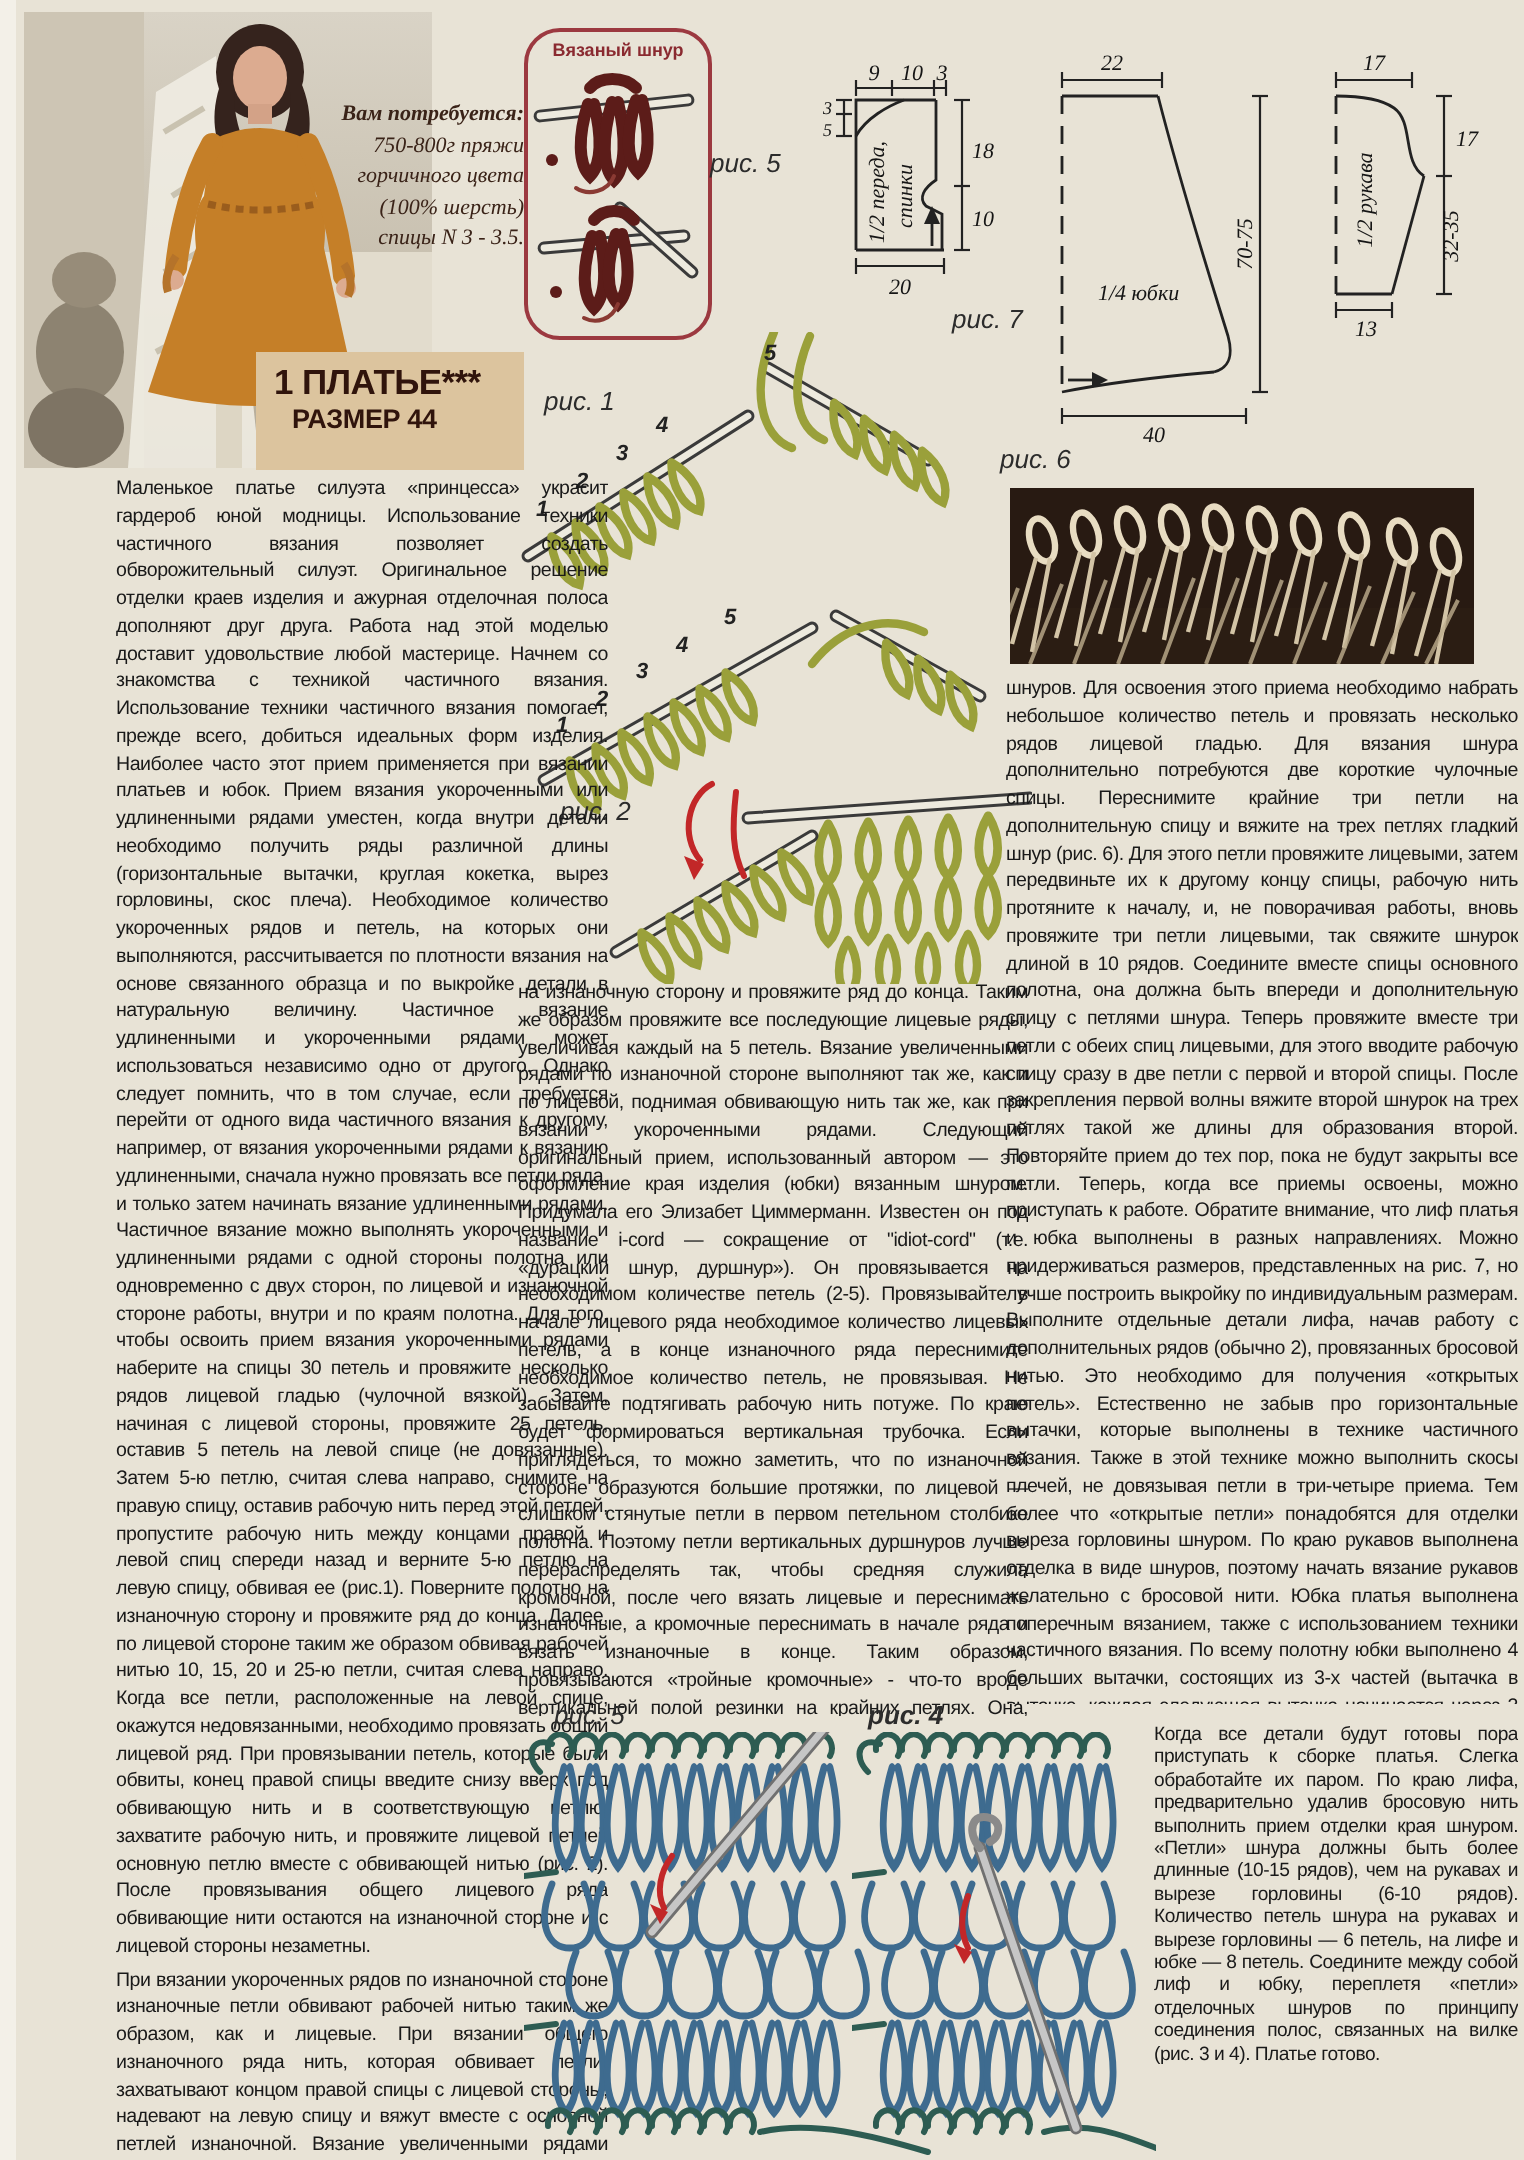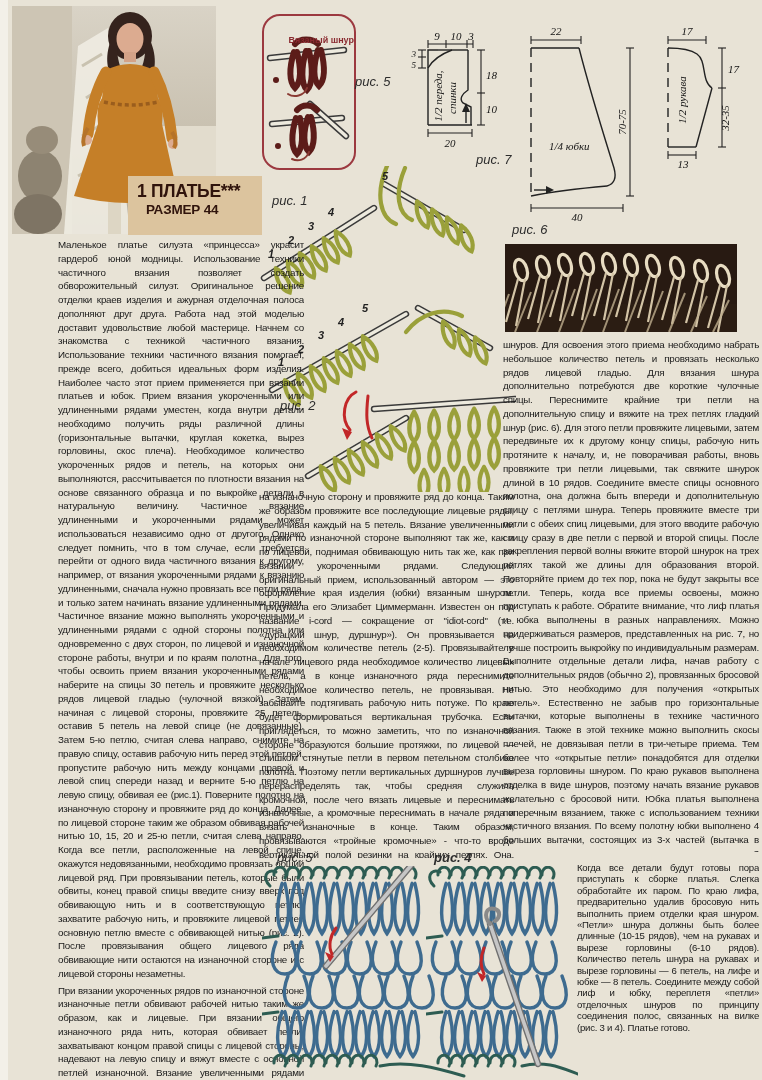--- a/index.html
+++ b/index.html
@@ -12,22 +12,22 @@
   .col p{margin:0 0 3px 0;font-size:9.8px;line-height:13.75px;letter-spacing:-0.25px;}
   .col3b p{font-size:9.6px;line-height:11.4px;}
   
   .supplies{position:absolute;left:126px;top:50px;width:136px;text-align:right;
             font-family:"Liberation Serif",serif;font-style:italic;color:#3a2318;
             font-size:11px;line-height:15.5px;}
   .supplies .st{font-weight:bold;}
   
   .cordbox{position:absolute;left:262px;top:14px;width:90px;height:152px;
            border:2px solid #9c3940;border-radius:18px;}
-  .cordlabel{position:absolute;left:0;right:0;top:4px;text-align:right;
-             color:#8a2a30;font-size:9px;font-weight:bold;letter-spacing:0px;margin-top:15px;}
+  .cordlabel{position:absolute;left:0;right:0;top:4px;text-align:center;
+             color:#8a2a30;font-size:9px;font-weight:bold;letter-spacing:0px;}
   
   .figlbl{position:absolute;font-style:italic;font-size:13px;color:#2c2c2c;
           font-family:"Liberation Sans",sans-serif;}
   
   .band{position:absolute;left:128px;top:176px;width:134px;height:59px;background:#dcc49e;}
   .t1{position:absolute;left:137px;top:181px;font-size:17.5px;font-weight:bold;
       letter-spacing:-0.3px;color:#30140c;}
   .t2{position:absolute;left:146px;top:202px;font-size:13.5px;font-weight:bold;
       letter-spacing:-0.2px;color:#30140c;}
   
@@ -81,20 +81,27 @@
       <path d="M92,96 Q118,102 146,96" stroke="#9a5d1d" stroke-width="3.5" fill="none" stroke-dasharray="4 3"></path>
       <path d="M94,66 C84,84 78,108 76,128" stroke="#c57f28" stroke-width="11" fill="none" stroke-linecap="round"></path>
       <path d="M142,66 C152,86 158,112 160,132" stroke="#c57f28" stroke-width="11" fill="none" stroke-linecap="round"></path>
       <circle cx="75" cy="134" r="5" fill="#dcab90"></circle>
       <circle cx="161" cy="138" r="5" fill="#dcab90"></circle>
       <path d="M76,122 C72,128 70,134 72,140" stroke="#b5732a" stroke-width="4" fill="none"></path>
       <path d="M160,126 C164,132 164,138 162,142" stroke="#b5732a" stroke-width="4" fill="none"></path>
     </g>
   </svg>
 
+  <div class="supplies">
+    <div class="st">Вам потребуется:</div>
+    <div>750-800г пряжи</div>
+    <div>горчичного цвета</div>
+    <div>(100% шерсть)</div>
+    <div>спицы N 3 - 3.5.</div>
+  </div>
 
   <div class="cordbox">
     <div class="cordlabel">Вязаный шнур</div>
     <svg width="86" height="132" viewBox="0 0 86 132" style="margin-top:16px">
       <line x1="6" y1="26" x2="80" y2="18" class="nOut"></line>
         <line x1="6" y1="26" x2="80" y2="18" class="nIn"></line>
       <path d="M30,20 C25,36 25,50 31,56 C37,50 37,36 33,20" class="cord"></path>
       <path d="M42,19 C37,36 37,52 43,58 C49,52 49,36 45,19" class="cord"></path>
       <path d="M54,18 C49,34 49,48 55,54 C61,48 61,34 57,18" class="cord"></path>
       <path d="M31,12 C36,6 48,6 54,12" class="cord"></path>
@@ -189,21 +196,21 @@
       <text x="728" y="73" class="dim">17</text>
       <text transform="rotate(-90 729 118)" x="729" y="118" text-anchor="middle" class="dim">32-35</text>
       <line x1="668" y1="155" x2="696" y2="155" class="tick"></line>
       <line x1="668" y1="151" x2="668" y2="159" class="tick"></line>
         <line x1="696" y1="151" x2="696" y2="159" class="tick"></line>
       <text x="683" y="168" text-anchor="middle" class="dim">13</text>
       <text transform="rotate(-90 686 100)" x="686" y="100" text-anchor="middle" class="lbl">1/2 рукава</text>
     </g>
   </svg>
   <div class="figlbl" style="left:476px;top:152px;">рис. 7</div>
-  <div class="figlbl" style="left:512px;top:222px;">рис. 6</div>
+  <div class="figlbl" style="left:500px;top:222px;">рис. 6</div>
 
   <svg class="abs" style="left:505px;top:244px;" width="232" height="88" viewBox="0 0 232 88">
     <defs>
       <g id="kloop">
         <ellipse cx="0" cy="0" rx="6" ry="11" transform="rotate(-16)" fill="none" stroke="#e8dcc2" stroke-width="3.2"></ellipse>
         <path d="M-3,9 L-15,52 M4,9 L-5,56" stroke="#d3c4a6" stroke-width="2.2" fill="none"></path>
       </g>
     </defs>
     <rect width="232" height="88" fill="#281a12"></rect>
     <rect y="60" width="232" height="28" fill="#32211662"></rect>

